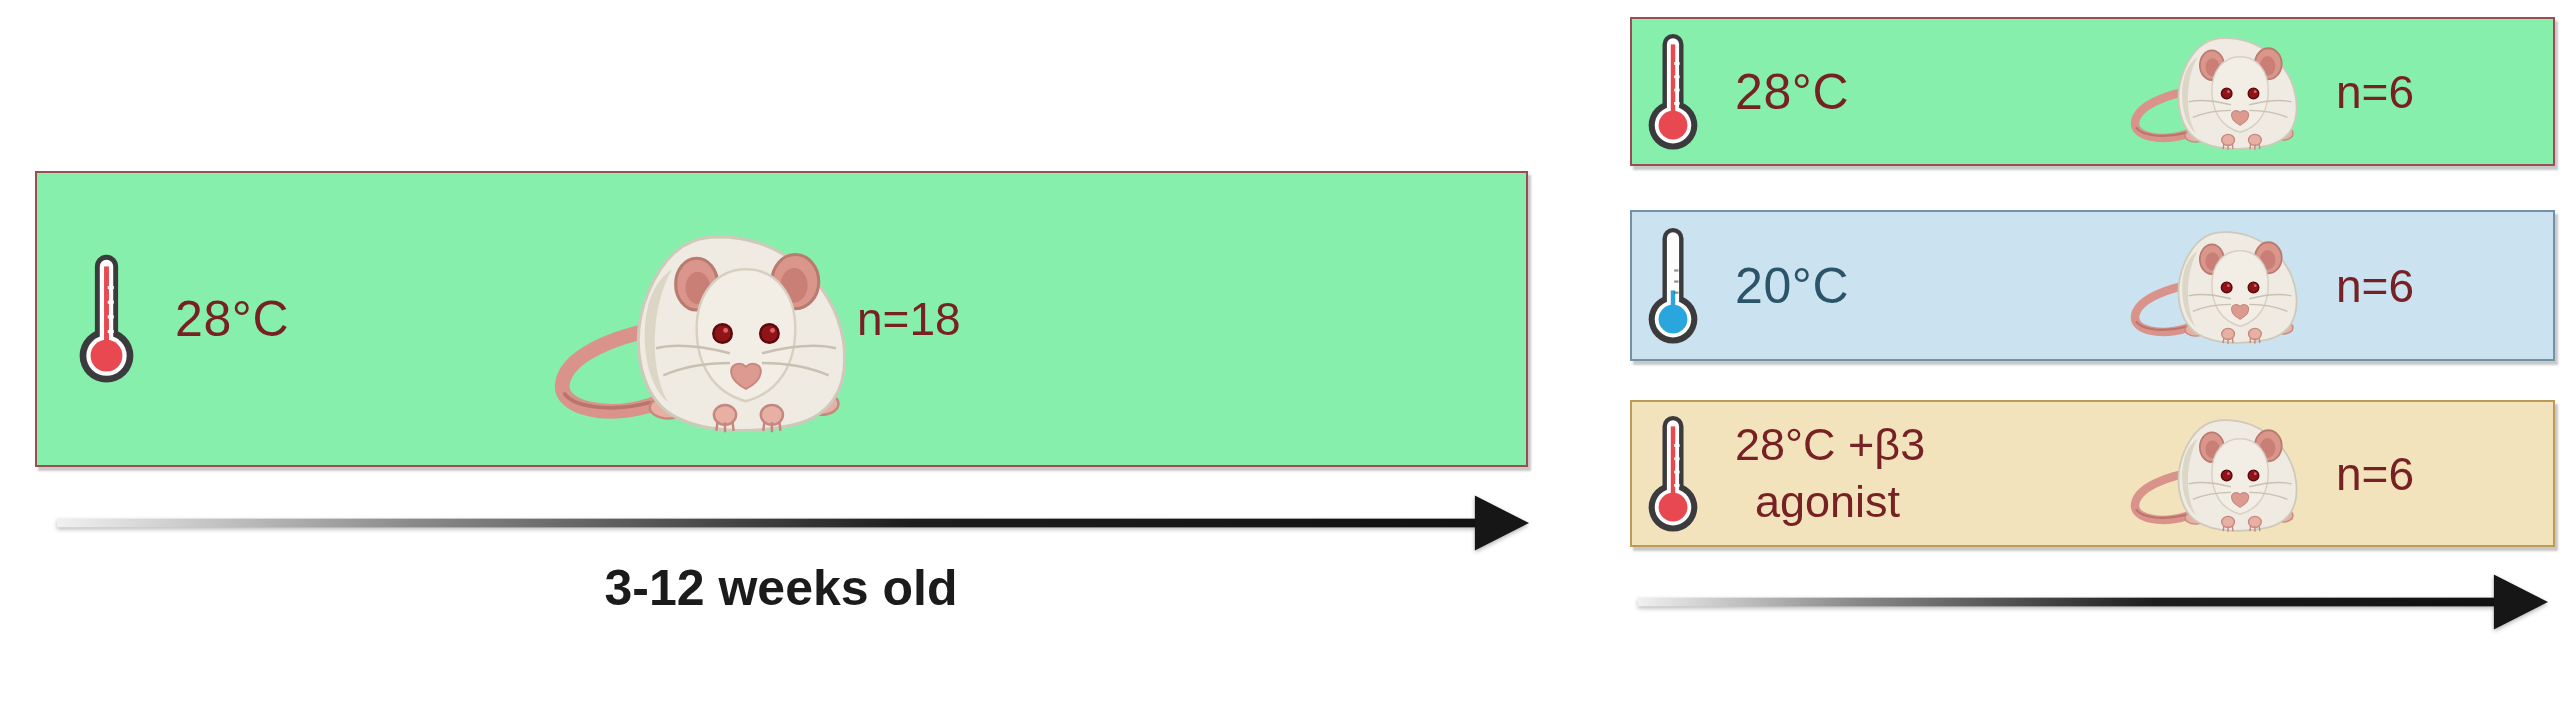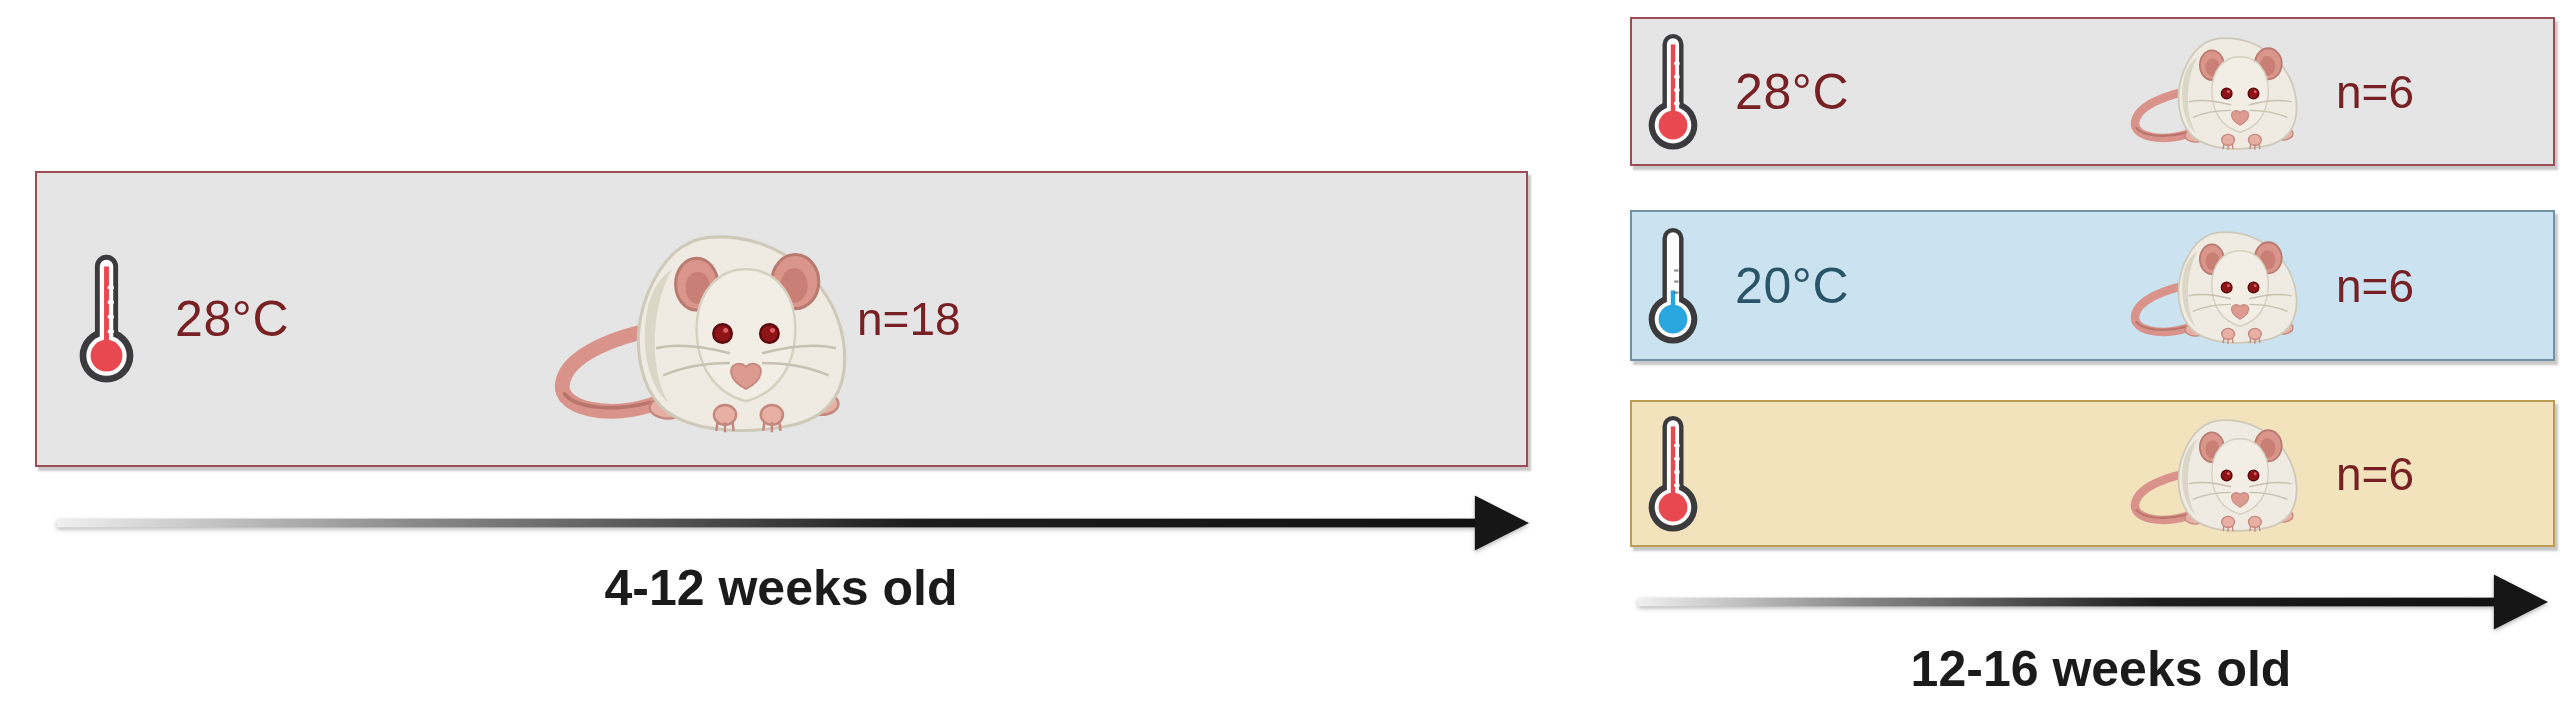--- a/index.html
+++ b/index.html
@@ -1,21 +1,21 @@
 <!DOCTYPE html>
 <html style="font-size:10px"><head>
 <meta charset="utf-8">
 <style>
   html,body{margin:0;padding:0;background:#ffffff;}
   body{font-family:"Liberation Sans","DejaVu Sans",sans-serif;}
   .canvas{position:relative;width:2576px;height:717px;background:#ffffff;overflow:hidden;}
 
   
   .gbox{position:absolute;box-sizing:border-box;}
-  .box-warm{background:#e5e5e5;border:2.5px solid #9D4B54;box-shadow:3.1px 3.7px 1.9px rgba(110,110,110,.38);}
+  .box-warm{background:#86efac;border:2.5px solid #9D4B54;box-shadow:3.1px 3.7px 1.9px rgba(110,110,110,.38);}
   .box-cold{background:#CBE2F0;border:2.5px solid #7191A4;box-shadow:3.1px 3.7px 1.9px rgba(110,110,110,.38);}
   .box-agonist{background:#F2E3BD;border:2.5px solid #BC9C55;box-shadow:3.1px 3.7px 1.9px rgba(110,110,110,.38);}
 
   .left-box{left:35px;top:171px;width:1493px;height:296px;}
   .small-box{left:1630px;width:925px;}
   .small-box.a{top:17.4px;height:149px;}
   .small-box.b{top:210px;height:151px;}
   .small-box.c{top:400px;height:147px;}
 
   .vcenter{position:absolute;top:50%;transform:translateY(-50%);}
@@ -153,21 +153,21 @@
     <svg class="mouse" viewBox="0 0 250 180">
         <use href="#rat"></use>
       </svg>
     <span class="n-label vcenter">n=18</span>
   </div>
 
   <svg class="tl-arrow arrow1" width="1472" height="60" viewBox="0 0 2365 96">
     <rect x="0" y="41" width="2288" height="14" fill="url(#shaft-grad)"></rect>
     <polygon points="2278,4 2365,48 2278,92" fill="#161616"></polygon>
   </svg>
-  <div class="tl-label label1">4-12 weeks old</div>
+  <div class="tl-label label1">3-12 weeks old</div>
 
   <div class="gbox box-warm small-box a">
     <svg class="therm vcenter" width="50" height="122" style="position:absolute;" viewBox="0 0 80 196">
         <use href="#therm-warm"></use>
       </svg>
     <span class="temp-label vcenter">28°C</span>
     <svg class="mouse" viewBox="0 0 250 180">
         <use href="#rat"></use>
       </svg>
     <span class="n-label vcenter">n=6</span>
@@ -181,26 +181,26 @@
     <svg class="mouse" viewBox="0 0 250 180">
         <use href="#rat"></use>
       </svg>
     <span class="n-label vcenter">n=6</span>
   </div>
 
   <div class="gbox box-agonist small-box c">
     <svg class="therm vcenter" width="50" height="122" style="position:absolute;" viewBox="0 0 80 196">
         <use href="#therm-warm"></use>
       </svg>
+    <span class="two-line vcenter"><span class="line1">28°C +β3</span><span class="line2">agonist</span></span>
     <svg class="mouse" viewBox="0 0 250 180">
         <use href="#rat"></use>
       </svg>
     <span class="n-label vcenter">n=6</span>
   </div>
 
   <svg class="tl-arrow arrow2" width="910" height="60" viewBox="0 0 1462 96">
     <rect x="0" y="41" width="1385" height="14" fill="url(#shaft-grad)"></rect>
     <polygon points="1375,4 1462,48 1375,92" fill="#161616"></polygon>
   </svg>
-  <div class="tl-label label2">12-16 weeks old</div>
 
 </div>
 
 
 </body></html>

